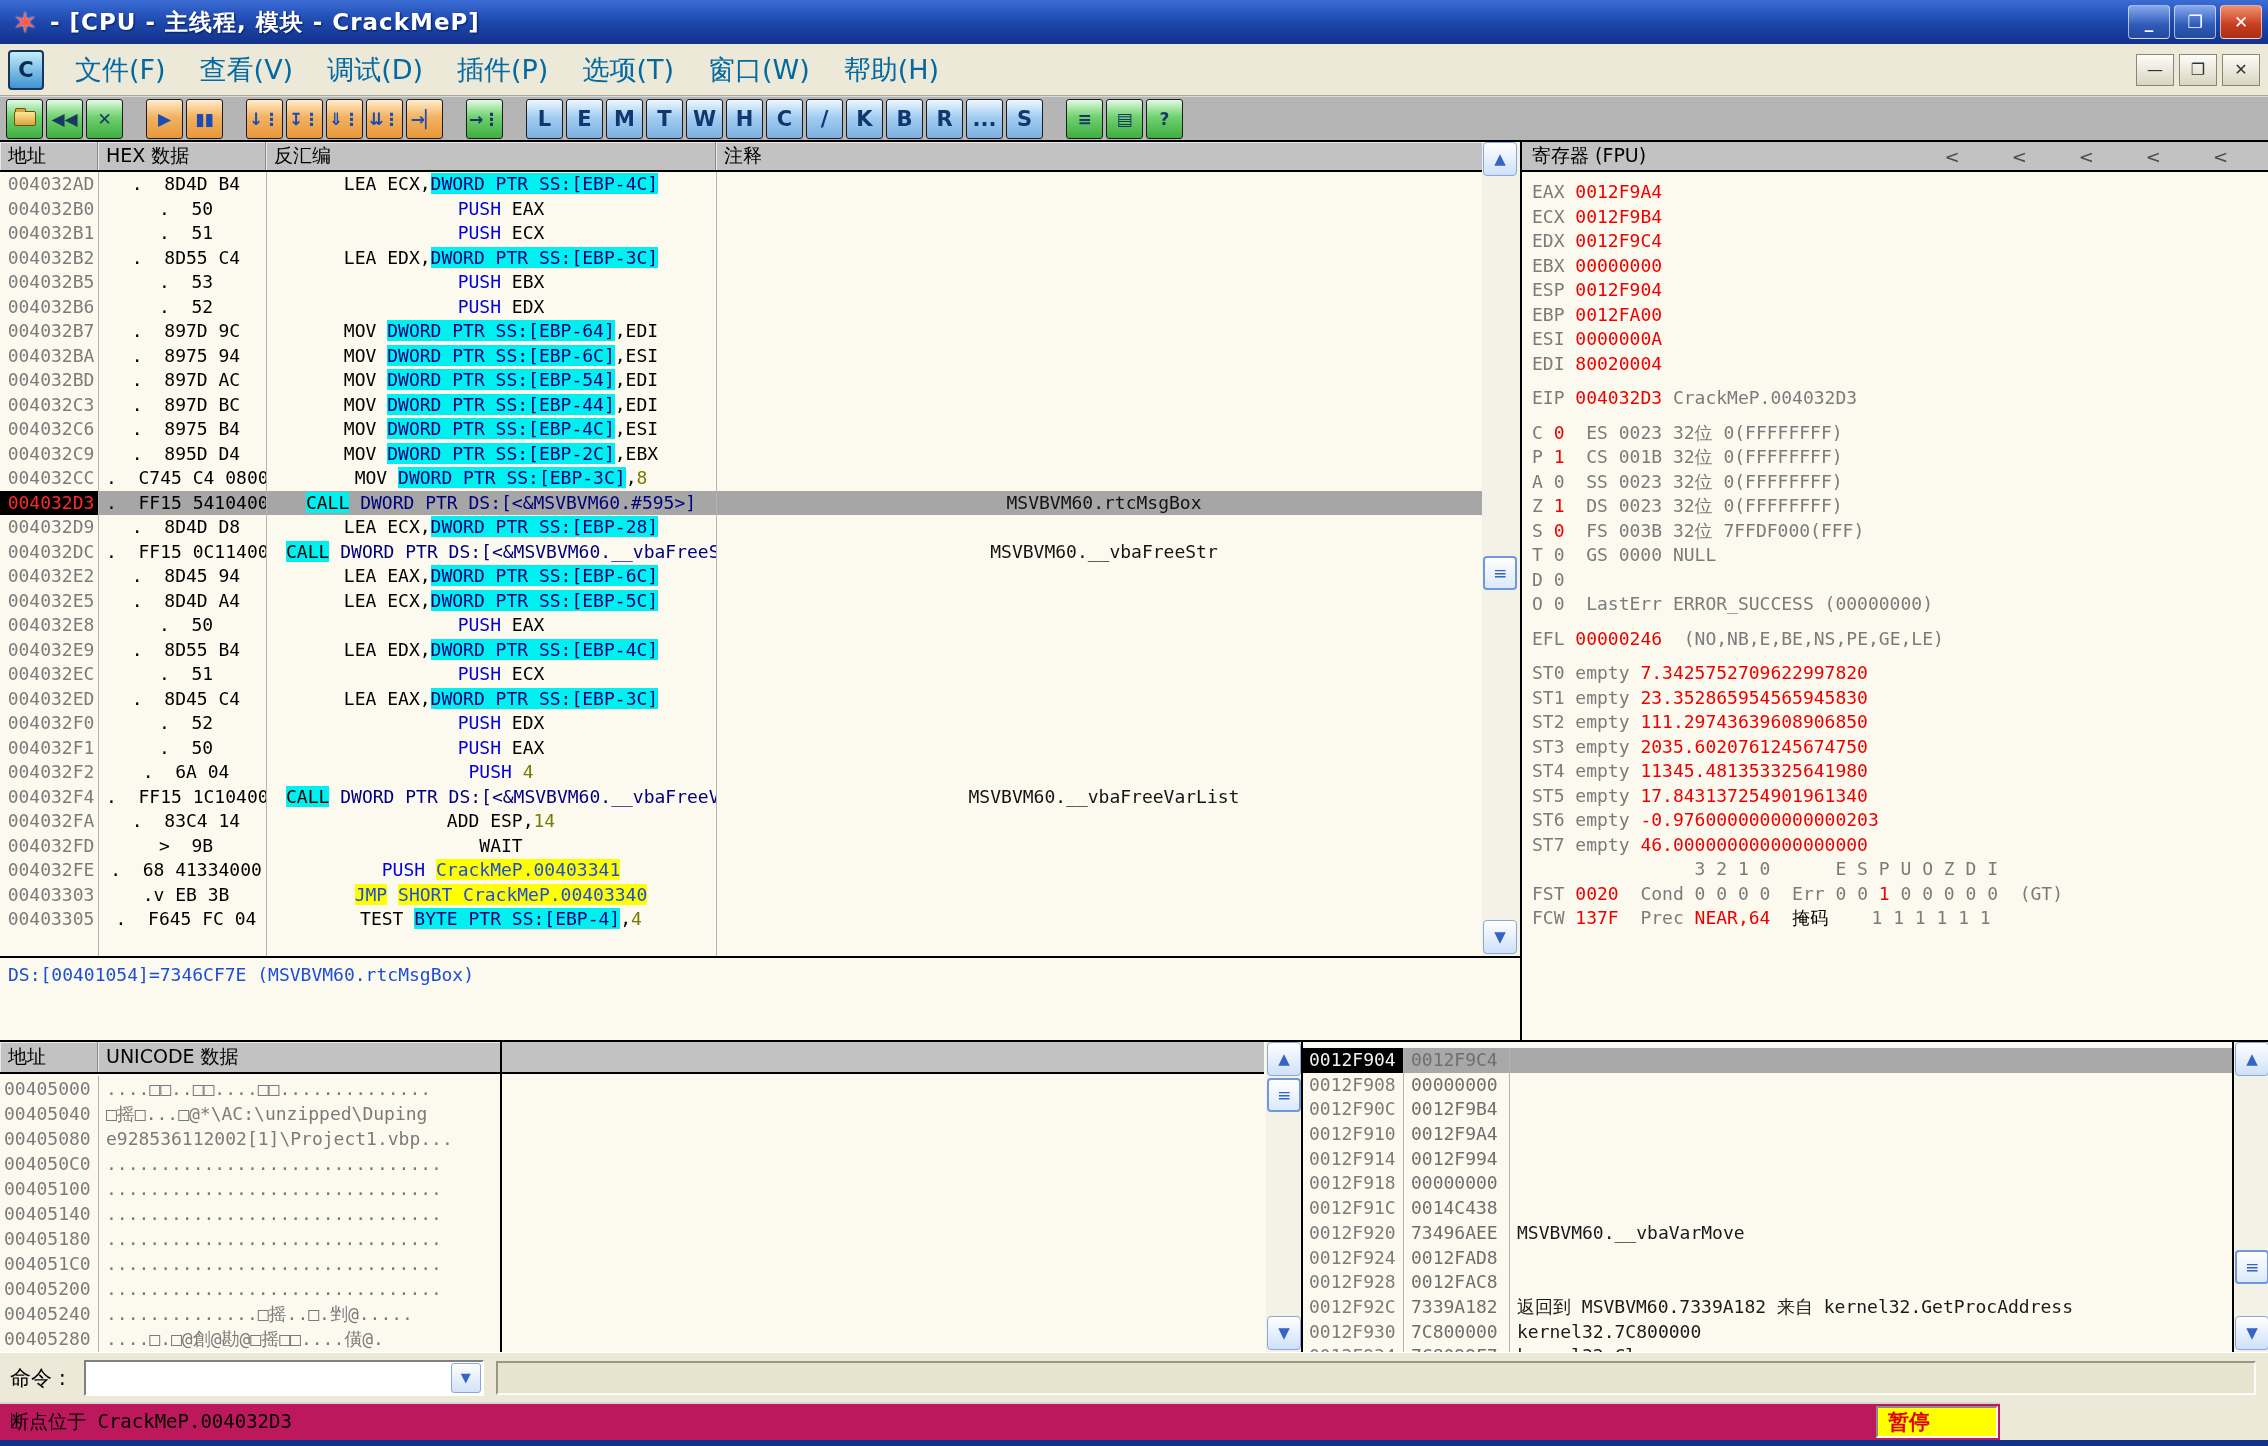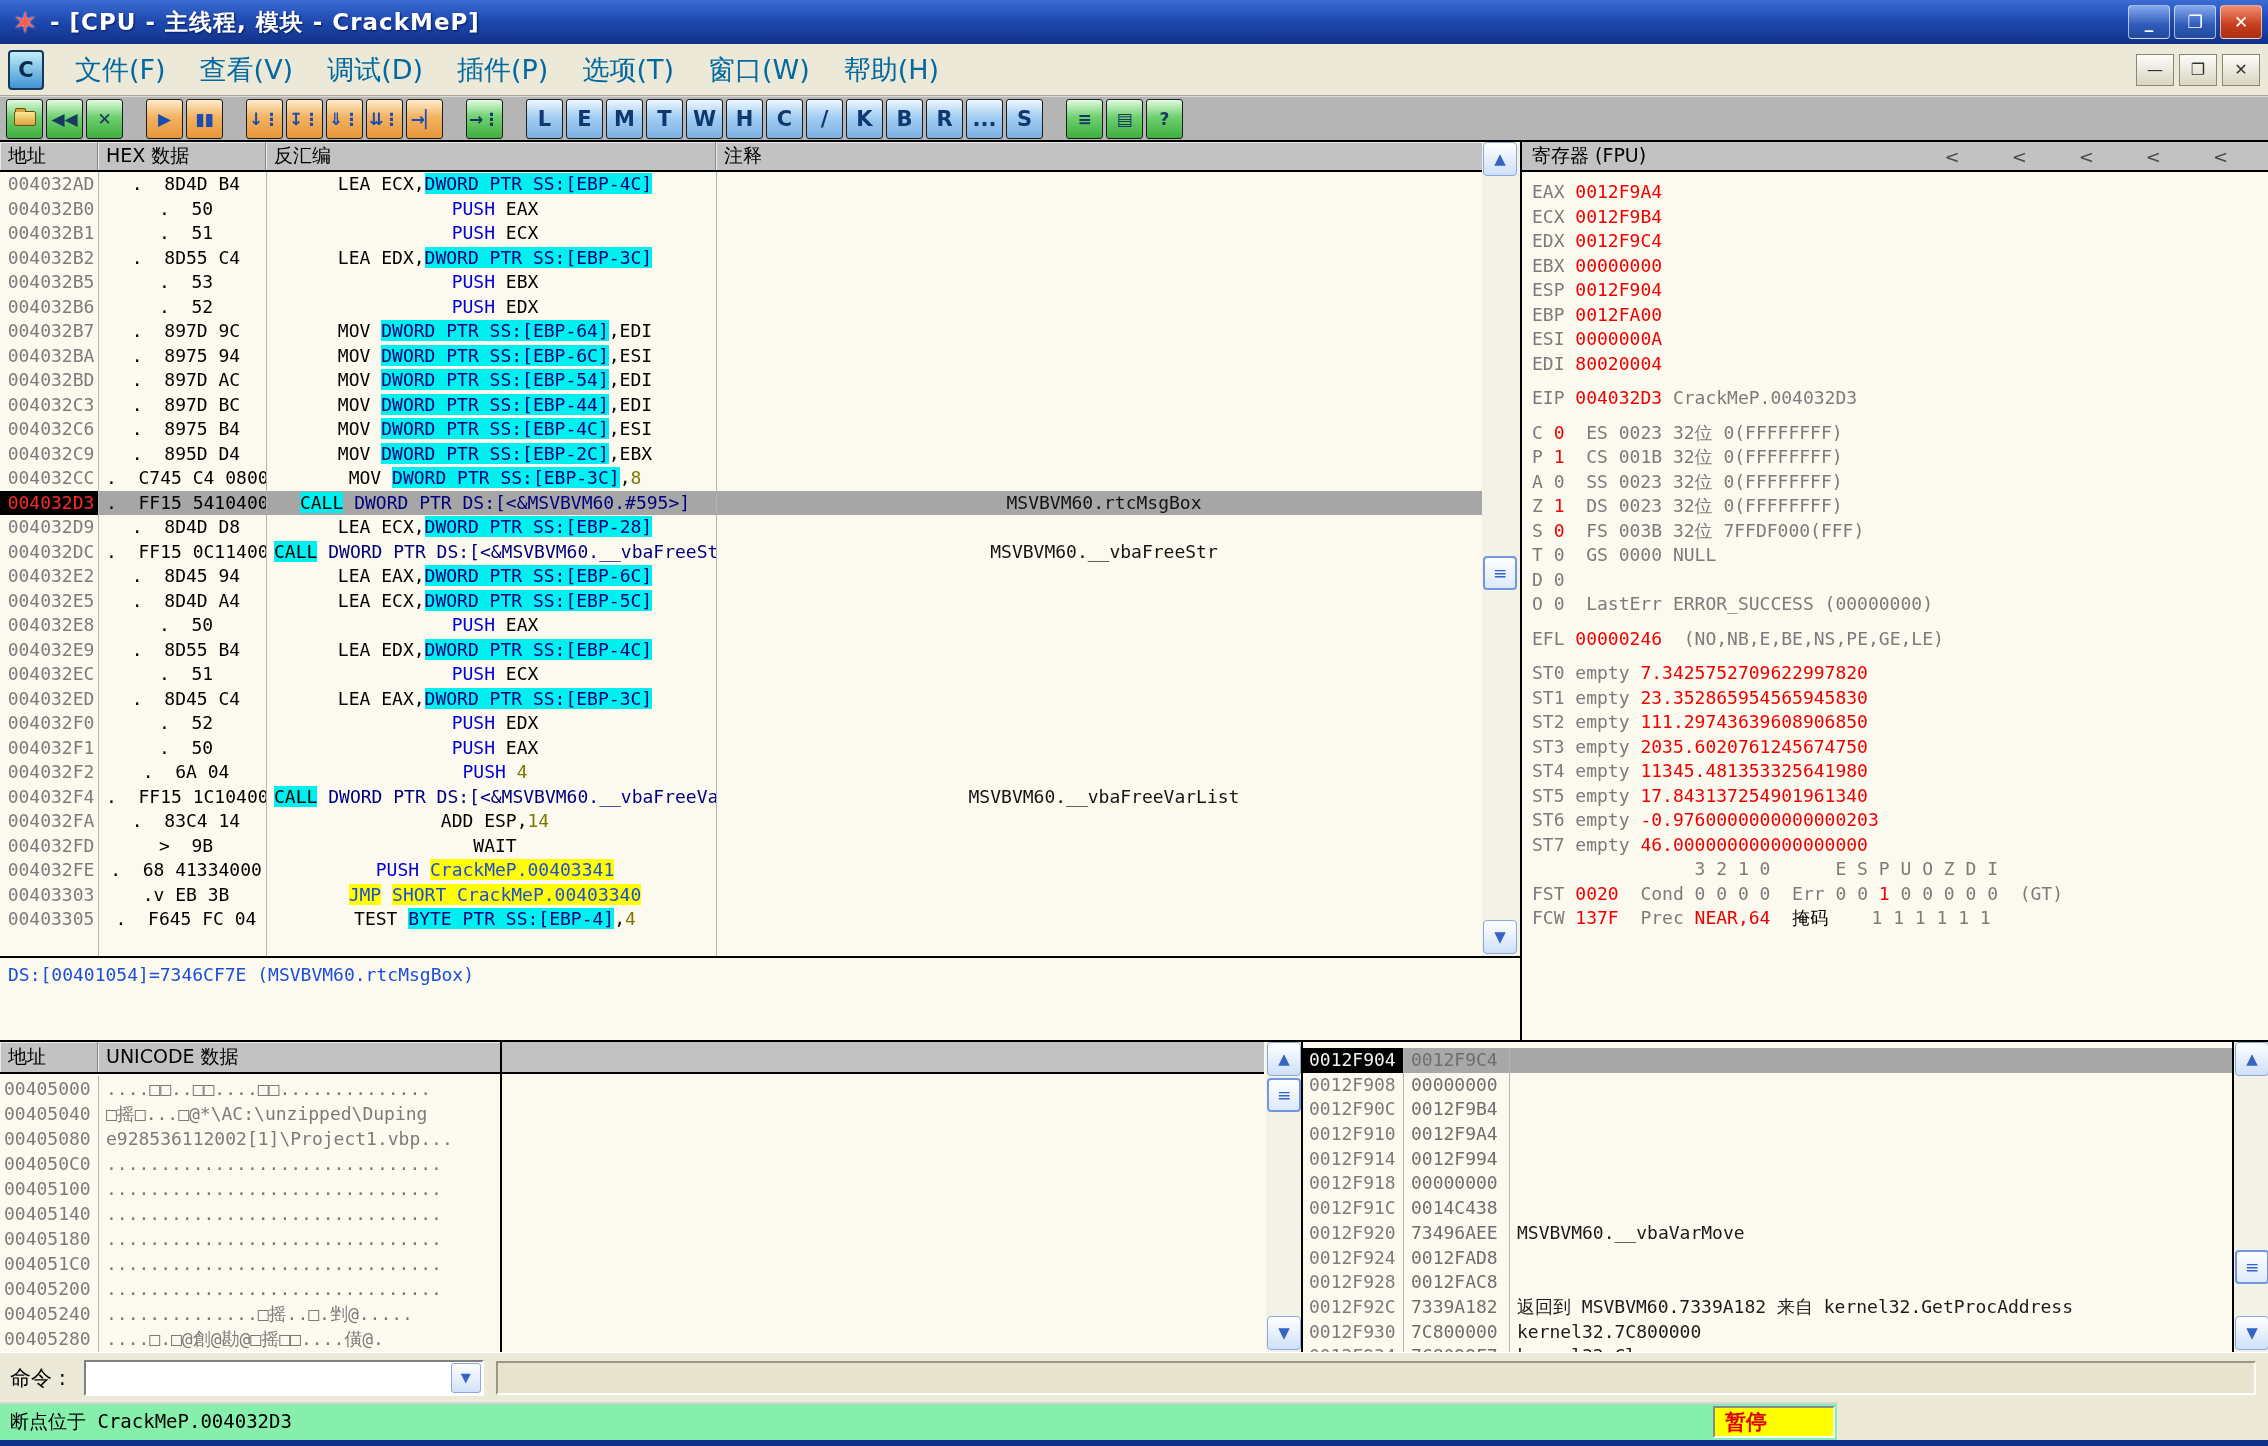--- a/index.html
+++ b/index.html
@@ -54,21 +54,21 @@
     border-right:1px solid #8a8a8a;box-shadow:inset 1px 1px 0 #e9e9e9;box-sizing:border-box;white-space:nowrap;overflow:hidden;}
   .reg-header{position:absolute;left:1522px;top:142px;width:746px;height:30px;background:#c2c2c2;
     border-bottom:2px solid #000;box-sizing:border-box;display:flex;align-items:center;
     font-size:19px;padding-left:10px;}
   .reg-chevrons{margin-left:auto;display:flex;gap:52px;margin-right:40px;color:#4a4a4a;font-size:18px;}
 
   .disasm{position:absolute;left:0;top:172px;width:1482px;height:784px;background:#fcf9ee;overflow:hidden;}
   .drow{display:flex;height:24.5px;line-height:24.5px;white-space:pre;font-size:18px;text-align:center;}
   .c-addr{width:98px;flex:none;padding-left:4px;color:#7b7b7b;overflow:hidden;box-sizing:border-box;}
   .c-hex{width:168px;flex:none;padding-left:8px;color:#000;overflow:hidden;box-sizing:border-box;}
-  .c-dis{width:450px;flex:none;padding-left:8px;overflow:hidden;box-sizing:border-box;}
+  .c-dis{width:450px;flex:none;padding-left:20px;overflow:hidden;box-sizing:border-box;}
   .c-com{flex:1;padding-left:10px;overflow:hidden;box-sizing:border-box;color:#141414;}
   .drow.sel{background:#a6a6a6;}
   .drow.sel .c-addr{background:#000;color:#ff2a2a;}
   .seg-k{color:#000;} .seg-b{color:#0000d8;} .seg-d{color:#00007c;}
   .seg-m{background:#00f0f0;color:#00007c;} .seg-i{color:#7a7a00;}
   .seg-y{background:#ffff00;color:#1d4ed8;} .seg-c{background:#00f0f0;color:#000;}
   .seg-g{color:#7b7b7b;} .seg-r{color:#ee0000;}
   .vline{position:absolute;width:1px;background:#b4b4b4;}
 
   .infopane{position:absolute;left:0;top:956px;width:1520px;height:84px;background:#fcf9ee;
@@ -115,21 +115,21 @@
   .combo{width:400px;height:36px;background:#fff;border:2px solid;border-color:#808080 #fff #fff #808080;
     display:flex;align-items:center;box-sizing:border-box;}
   .combo-input{flex:1;height:100%;}
   .combo-btn{width:30px;height:30px;margin:1px;background:linear-gradient(180deg,#fdfdfd,#d3e2f7);
     border:1px solid #88a8dc;border-radius:3px;color:#3464c4;font-size:13px;
     display:flex;align-items:center;justify-content:center;box-sizing:border-box;}
   .cmd-strip{flex:1;height:34px;margin:0 12px;background:#e7e3cf;border:2px solid;
     border-color:#9a9782 #fdfcf6 #fdfcf6 #9a9782;box-sizing:border-box;}
 
   
-  .statusbar{position:absolute;left:0;top:1402px;width:1837px;height:38px;background:#86efac;
+  .statusbar{position:absolute;left:0;top:1402px;width:2000px;height:38px;background:#be185d;
     border-top:2px solid #d6d6d6;display:flex;align-items:center;box-sizing:border-box;}
   .status-text{font-size:19px;color:#000;padding-left:10px;white-space:pre;}
   .status-badge{margin-left:auto;margin-right:2px;width:122px;height:32px;background:#ffff00;
     border:2px solid;border-color:#8a8a8a #fdfdfd #fdfdfd #8a8a8a;color:#e00000;font-weight:bold;
     font-size:21px;display:flex;align-items:center;padding-left:10px;box-sizing:border-box;}
   .bstrip{position:absolute;left:0;top:1440px;width:2268px;height:6px;background:#123189;}
 </style>
 </head>
 <body>
 

